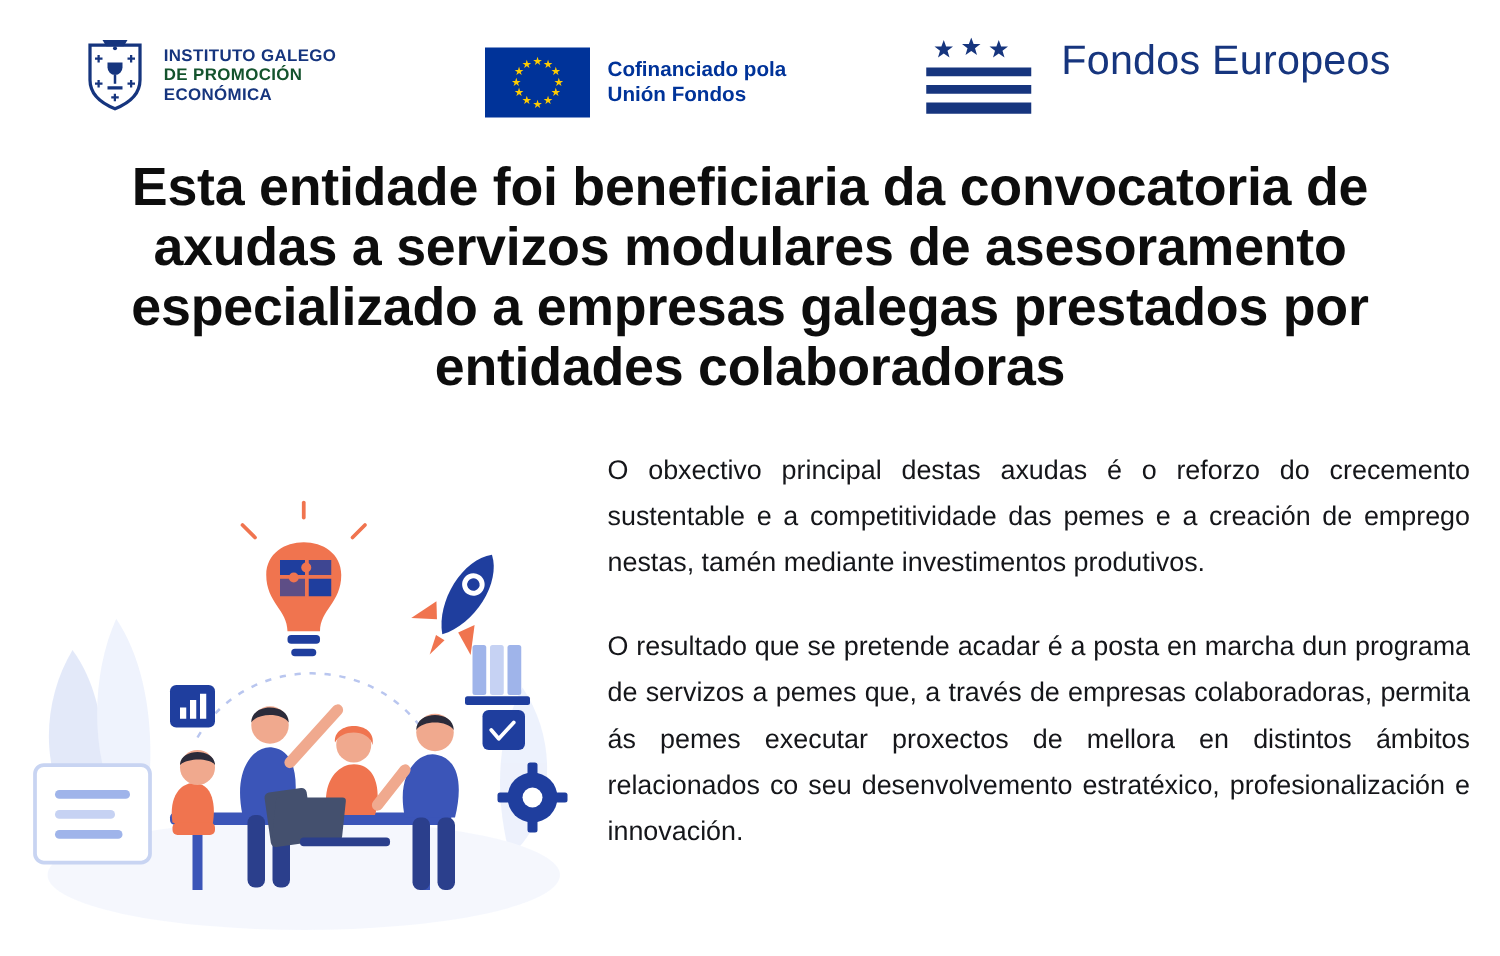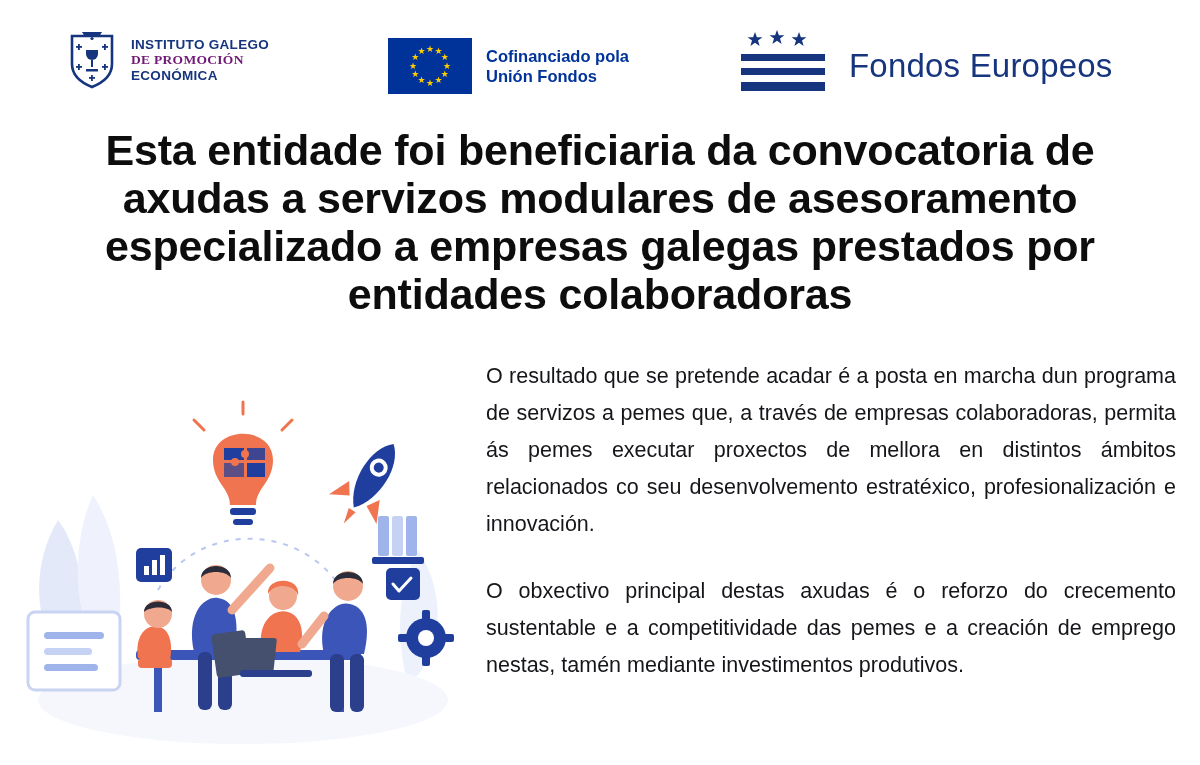--- a/index.html
+++ b/index.html
@@ -44,21 +44,21 @@
   .igape-shield svg { display: block; }
   .igape-text {
     font-family: "Liberation Sans", sans-serif;
     font-weight: bold;
     font-size: 13.5px;
     line-height: 15.5px;
     letter-spacing: 0.3px;
     color: #1b3a8c;
   }
   .igape-text .l1 { color: #16357e; }
-  .igape-text .l2 { color: #701a75; font-family: Liberation Serif, serif; }
+  .igape-text .l2 { color: #14532d; }
   .igape-text .l3 { color: #16357e; }
 
   
   .eu-block {
     position: absolute;
     left: 388px;
     top: 20px;
     display: flex;
     align-items: center;
     gap: 14px;
@@ -85,21 +85,20 @@
     color: #003399;
     white-space: pre-line;
   }
 
   
   .fondos {
     position: absolute;
     left: 735px;
     top: 12px;
     display: flex;
-    align-items: center;
     gap: 18px;
   }
   .fondos-mark {
     width: 96px;
     height: 72px;
     position: relative;
   }
   .fondos-label {
     font-size: 33px;
     line-height: 36px;
@@ -347,15 +346,15 @@
       <circle cx="330" cy="186" r="15" fill="#f0a98e"></circle>
       <path d="M315 184 C315 168 345 168 345 184 C340 176 320 176 315 184 Z" fill="#2b2b3a"></path>
       <rect x="312" y="254" width="14" height="58" rx="6" fill="#2b3f8c"></rect>
       <rect x="332" y="254" width="14" height="58" rx="6" fill="#2b3f8c"></rect>
       <path d="M306 216 L284 244" stroke="#f0a98e" stroke-width="9" stroke-linecap="round"></path>
     </g>
   </svg>
 </div>
 
 <div class="body-col">
+  <p class="para">O obxectivo principal destas axudas é o reforzo do crecemento sustentable e a competitividade das pemes e a creación de emprego nestas, tamén mediante investimentos produtivos.</p>
   <p class="para">O resultado que se pretende acadar é a posta en marcha dun programa de servizos a pemes que, a través de empresas colaboradoras, permita ás pemes executar proxectos de mellora en distintos ámbitos relacionados co seu desenvolvemento estratéxico, profesionalización e innovación.</p>
-  <p class="para">O obxectivo principal destas axudas é o reforzo do crecemento sustentable e a competitividade das pemes e a creación de emprego nestas, tamén mediante investimentos produtivos.</p>
 </div>
 
 </body></html>

